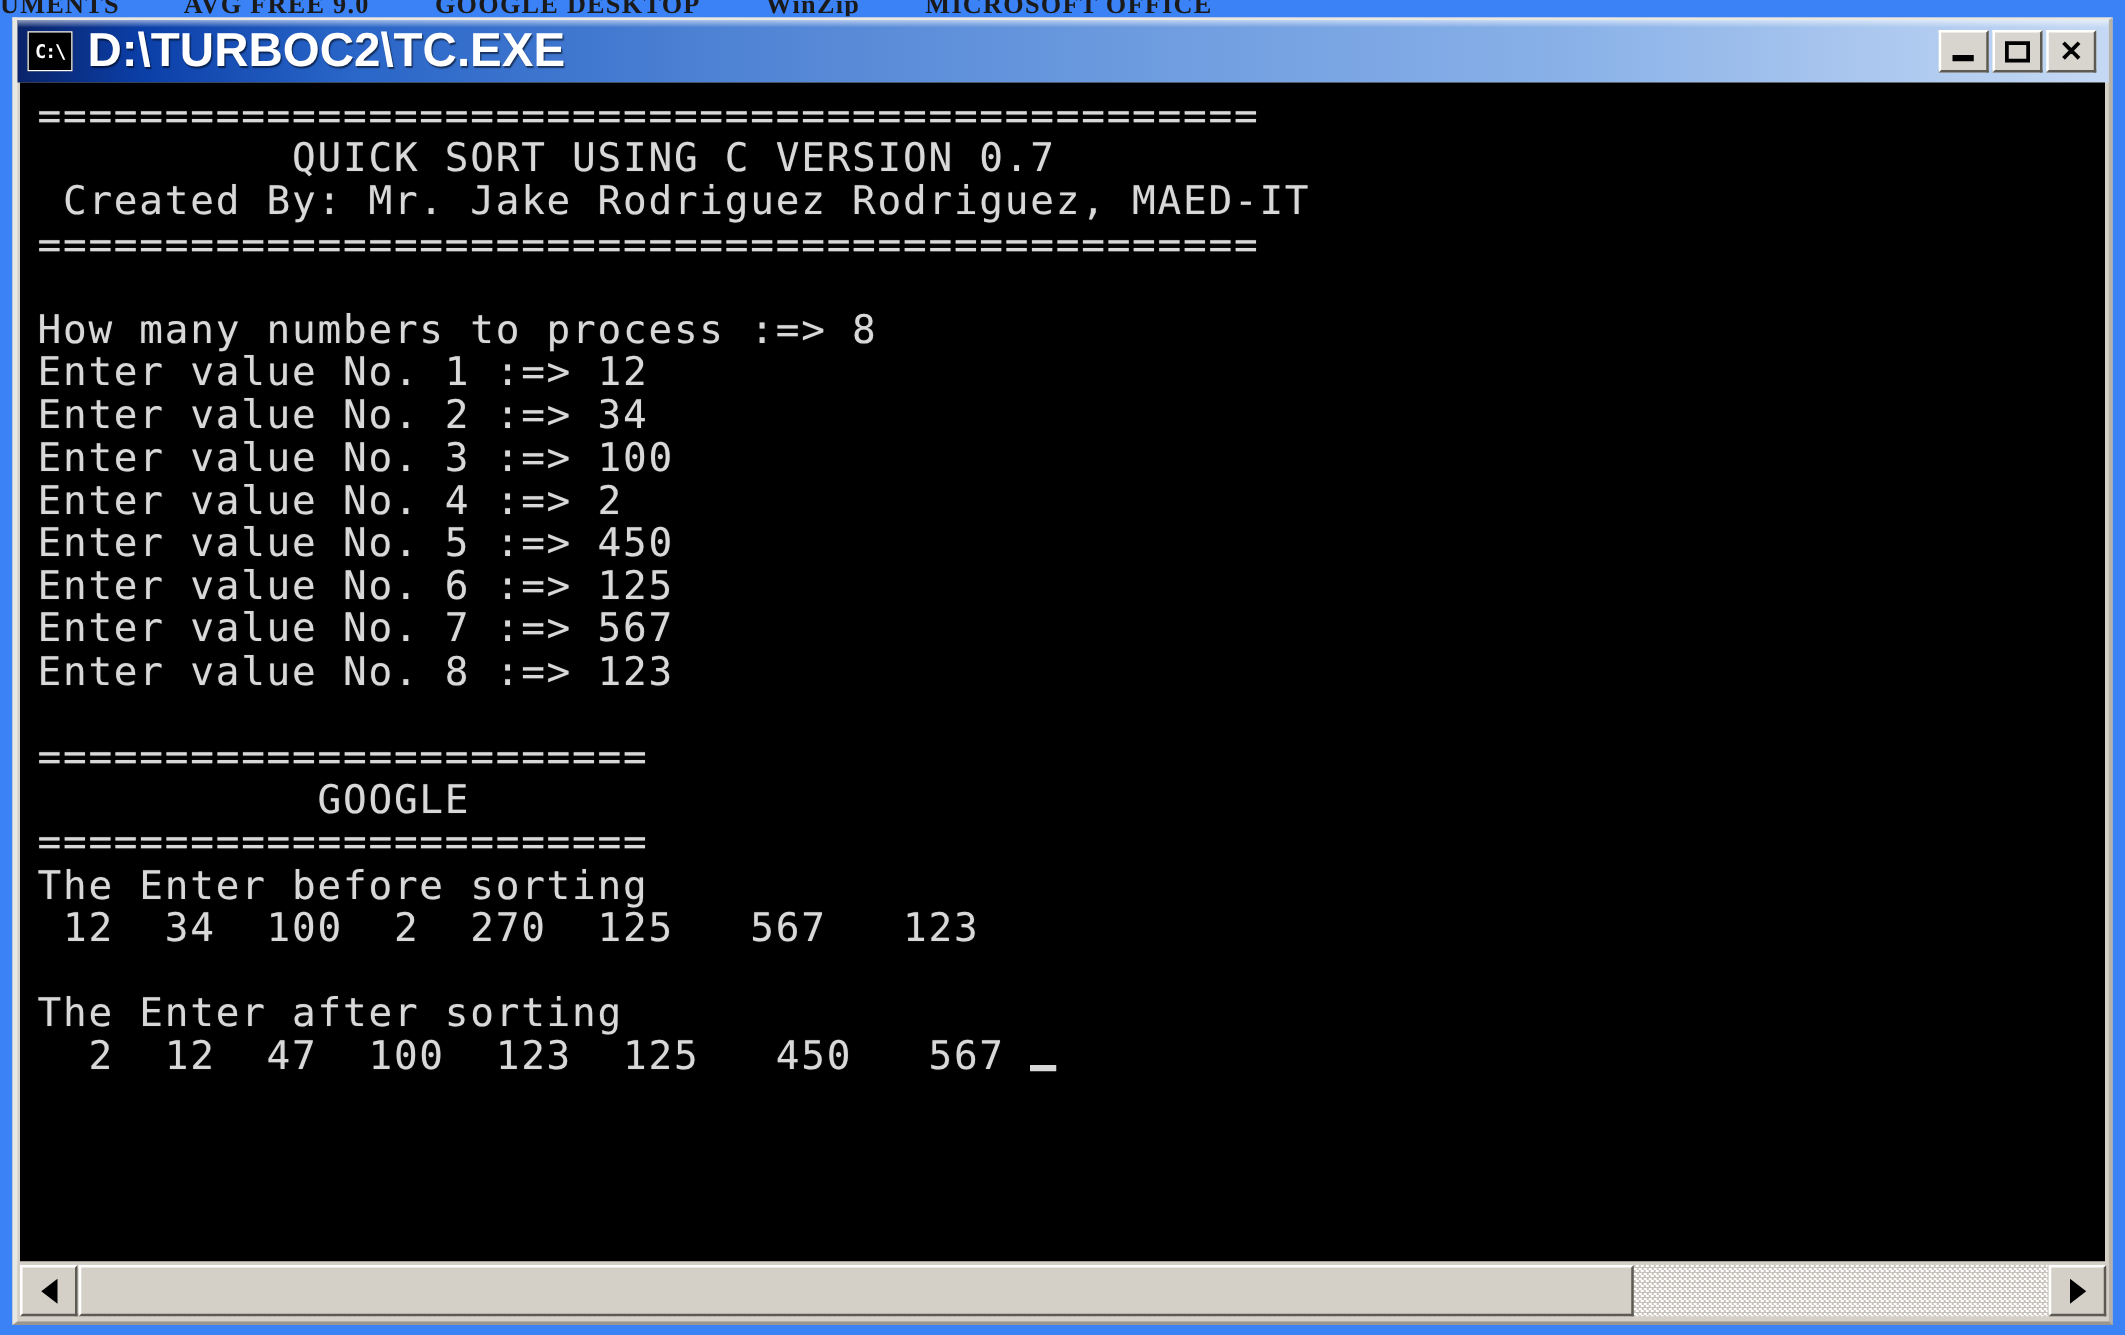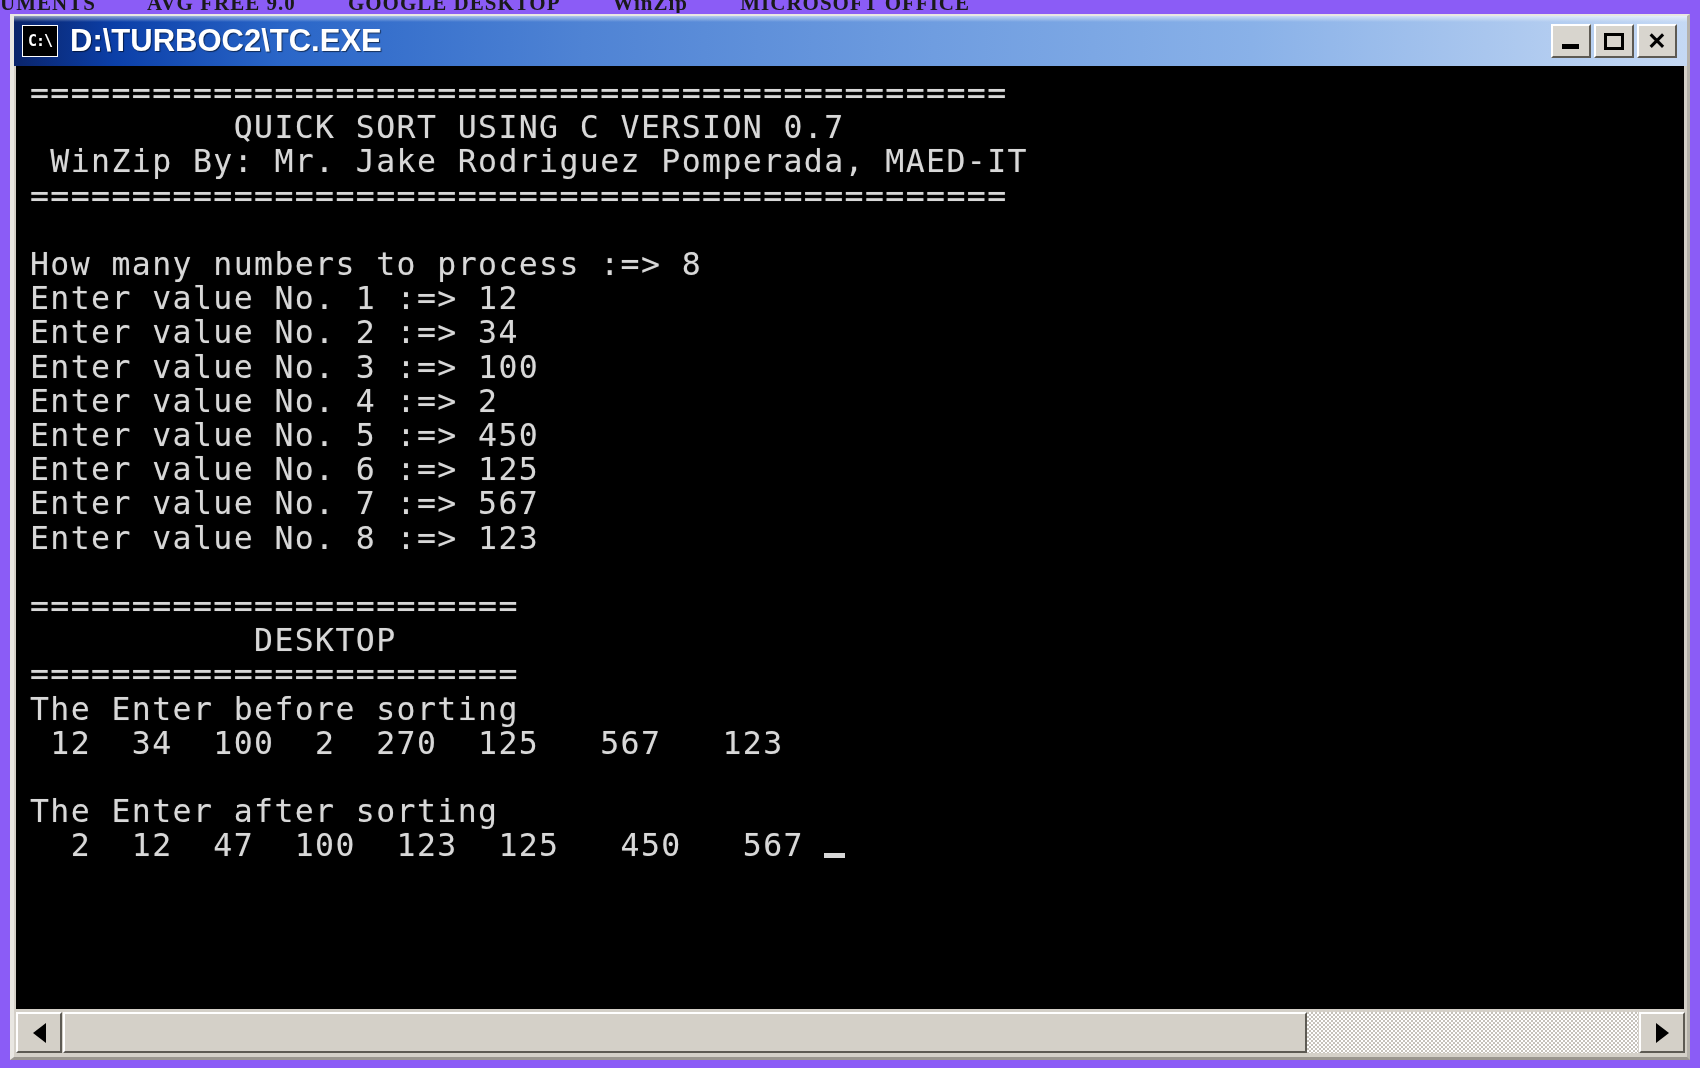--- a/index.html
+++ b/index.html
@@ -13,21 +13,21 @@
     height: 1068px;
     overflow: hidden;
     font-family: "DejaVu Sans Mono", monospace;
   }
 
   
   #desktop {
     position: absolute;
     left: 0; top: 0;
     width: 1700px; height: 1068px;
-    background: #8b5cf6;
+    background: #3b82f6;
   }
   #bg-menu-strip {
     position: absolute;
     left: 0; top: -9px;
     width: 1700px;
     height: 22px;
     color: #1a1a1a;
     font-family: "Liberation Serif", serif;
     font-size: 21px;
     font-weight: bold;
@@ -86,21 +86,21 @@
     font-weight: bold;
     line-height: 30px;
     text-align: center;
     flex: 0 0 auto;
     letter-spacing: -1px;
   }
   #title-text {
     margin-left: 12px;
     color: #ffffff;
     font-family: "Liberation Sans", sans-serif;
-    font-size: 31px;
+    font-size: 38px;
     font-weight: bold;
     letter-spacing: 0px;
     text-shadow: 1px 1px 1px rgba(0,0,0,.55);
     white-space: nowrap;
   }
   #title-buttons {
     margin-left: auto;
     margin-right: 10px;
     display: flex;
     gap: 3px;
@@ -243,35 +243,35 @@
         </div>
         <div class="tb-btn">
           <span>✕</span>
         </div>
       </div>
     </div>
 
     <div id="console-body">
         <pre id="console-text"><span>================================================</span>
 <span>          QUICK SORT USING C VERSION 0.7</span>
-<span> WinZip By: Mr. Jake Rodriguez Pomperada, MAED-IT</span>
+<span> Created By: Mr. Jake Rodriguez Rodriguez, MAED-IT</span>
 <span>================================================</span>
 
 <span>How many numbers to process :=&gt; 8</span>
 <span>Enter value No. 1 :=&gt; 12</span>
 <span>Enter value No. 2 :=&gt; 34</span>
 <span>Enter value No. 3 :=&gt; 100</span>
 <span>Enter value No. 4 :=&gt; 2</span>
 <span>Enter value No. 5 :=&gt; 450</span>
 <span>Enter value No. 6 :=&gt; 125</span>
 <span>Enter value No. 7 :=&gt; 567</span>
 <span>Enter value No. 8 :=&gt; 123</span>
 
 <span>========================</span>
-<span>           DESKTOP</span>
+<span>           GOOGLE</span>
 <span>========================</span>
 <span>The Enter before sorting</span>
 <span> 12  34  100  2  270  125   567   123</span>
 
 <span>The Enter after sorting</span>
 <span>  2  12  47  100  123  125   450   567 </span><span id="cursor-block"></span></pre>
       </div>
 
     <div id="h-scrollbar">
       <div class="sb-arrow">

